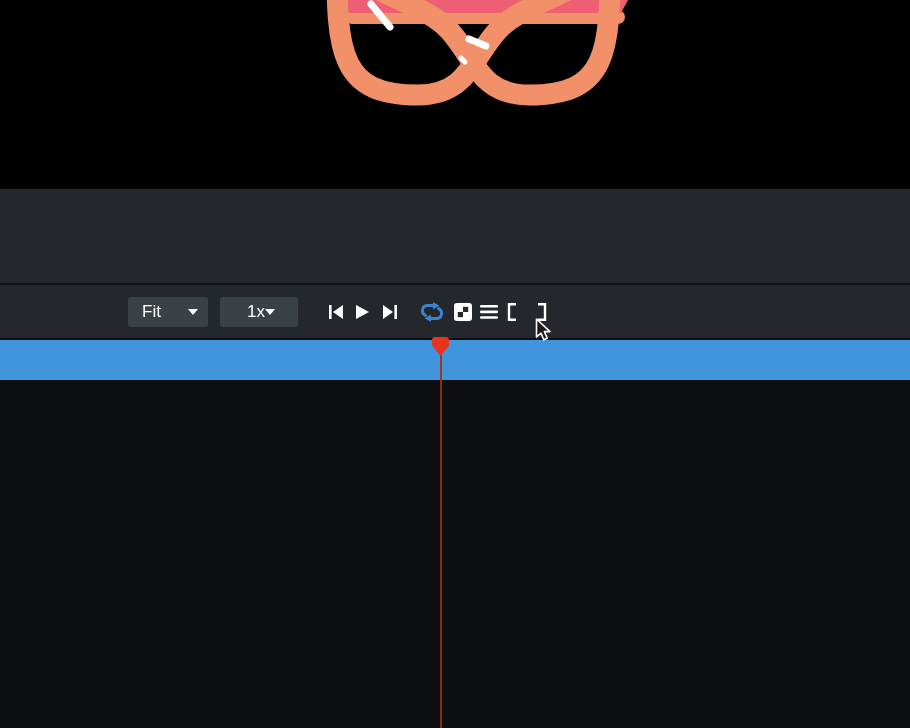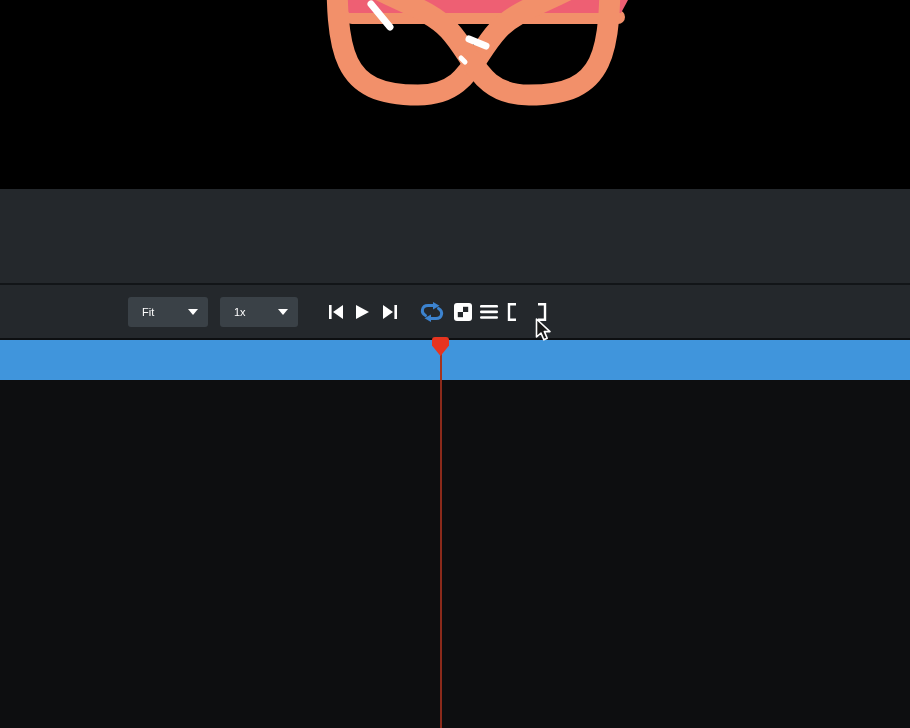--- a/index.html
+++ b/index.html
@@ -44,25 +44,25 @@
     display: flex; align-items: center;
   }
 
   .dropdown {
     height: 30px;
     background: #3a4147;
     border-radius: 3px;
     display: flex; align-items: center; justify-content: space-between;
     padding: 0 10px 0 14px;
     color: #ffffff;
-    font-size: 11px;
+    font-size: 17px;
     cursor: default;
   }
   .dropdown.zoom { width: 80px; }
-  .dropdown.speed { width: 78px; margin-left: 12px; }
+  .dropdown.speed { width: 78px; margin-left: 12px; justify-content: center; }
   .caret {
     width: 0; height: 0;
     border-left: 5px solid transparent;
     border-right: 5px solid transparent;
     border-top: 6px solid #ffffff;
   }
 
   .tbtn {
     background: none; border: none; padding: 0;
     display: flex; align-items: center; justify-content: center;

